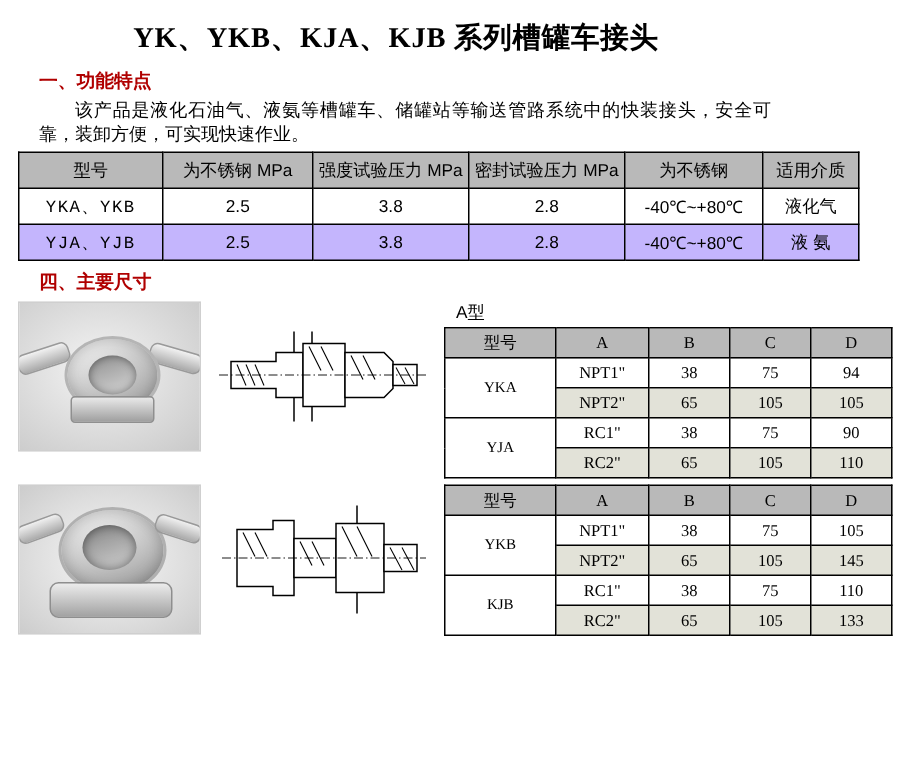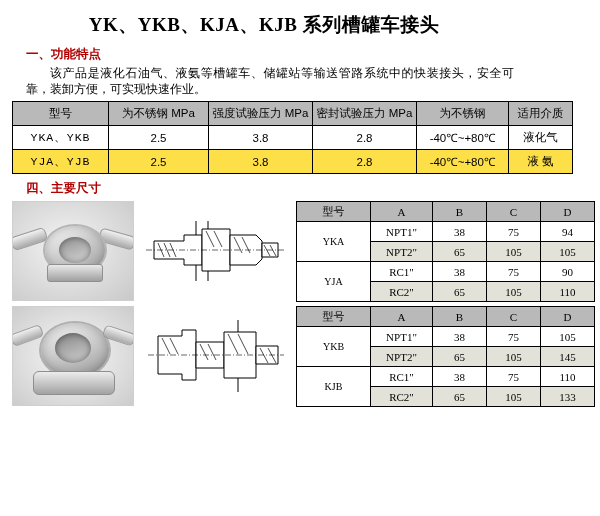--- a/index.html
+++ b/index.html
@@ -70,21 +70,21 @@
     text-align: center;
     height: 23px;
     padding: 0 2px;
     font-weight: normal;
   }
   table.perf thead th {
     background: #b9b9b9;
     font-size: 11.5px;
   }
   table.perf tbody tr.alt td {
-    background: #fde047;
+    background: #c4b5fd;
   }
   table.perf td.model {
     letter-spacing: 1px;
     font-family: Liberation Mono, monospace;
   }
 
   
   .dims {
     position: relative;
     margin-top: 2px;
@@ -287,20 +287,21 @@
               <line x1="96" y1="36" x2="104" y2="52"></line>
               <line x1="104" y1="36" x2="112" y2="52"></line>
               <line x1="126" y1="44" x2="132" y2="55"></line>
               <line x1="132" y1="44" x2="138" y2="55"></line>
             </g>
           </g>
         </svg>
       </div>
 
       <div class="right-col">
+        <div class="type-label">A型</div>
         <table class="dim">
           <colgroup>
               <col style="width:74px">
               <col style="width:62px">
               <col style="width:54px">
               <col style="width:54px">
               <col style="width:54px">
             </colgroup>
           <thead>
             <tr>

